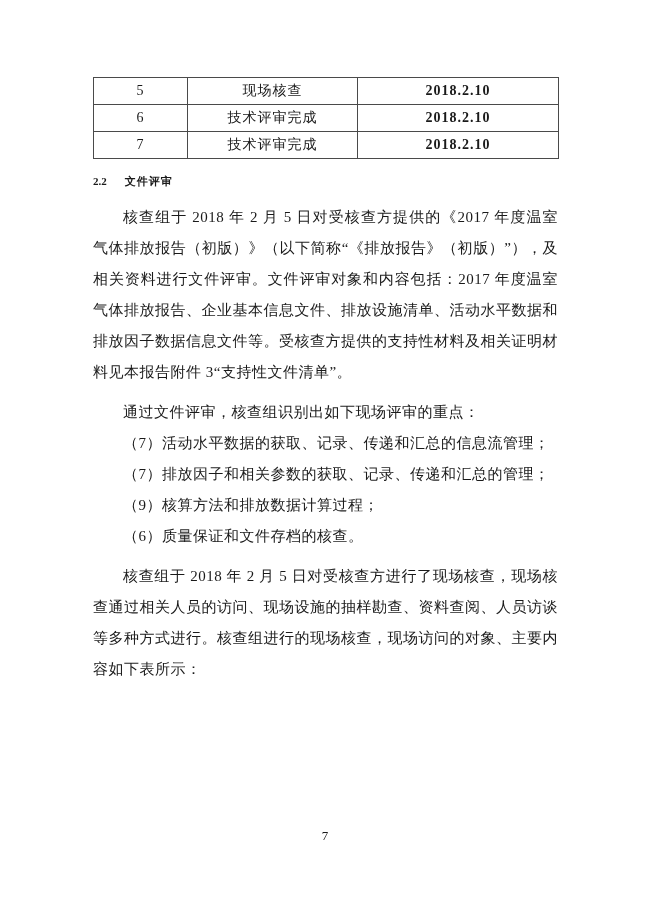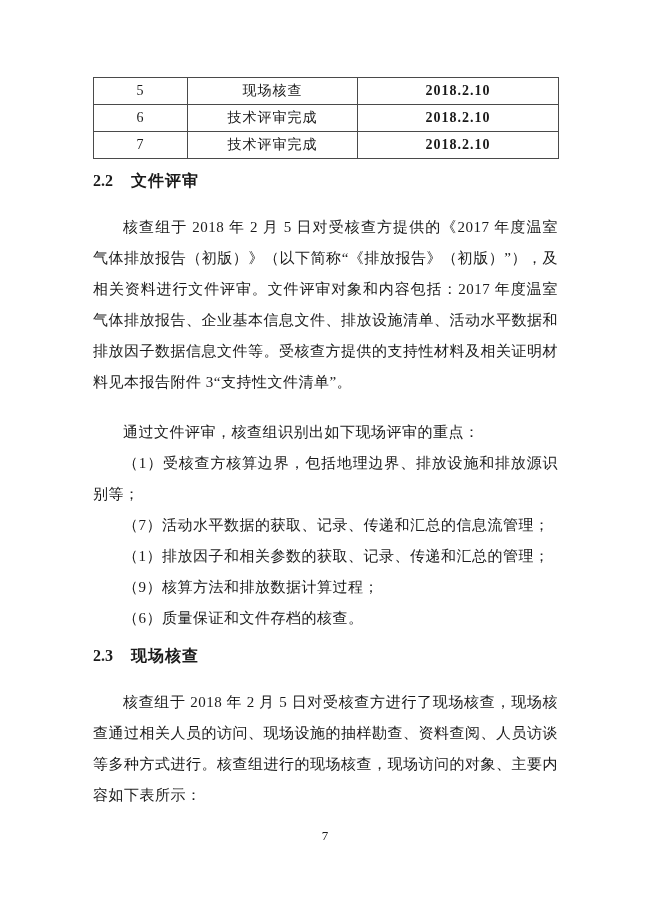--- a/index.html
+++ b/index.html
@@ -38,32 +38,32 @@
     padding: 0;
     letter-spacing: 1px;
   }
   col.c-no   { width: 94px; }
   col.c-act  { width: 170px; }
   col.c-date { width: 201px; }
   td.date-cell { letter-spacing: 0.5px; font-weight: bold; }
   
   .sec-heading {
     margin: 10px 0 6px 0;
-    font-size: 16px;
+    font-size: 11px;
     font-weight: bold;
     line-height: 24px;
     letter-spacing: 1px;
   }
   .sec-heading .sec-num {
     letter-spacing: 0;
     margin-right: 18px;
   }
   
   .para {
-    margin: 19px 0 0 0;
+    margin: 9px 0 0 0;
     font-size: 15px;
     line-height: 31px;
     text-align: justify;
     text-justify: inter-character;
     text-indent: 2em;
     letter-spacing: 0.5px;
     word-break: break-all;
   }
   .list-para {
     margin: 0;
@@ -110,28 +110,24 @@
       </tbody>
     </table>
 
     <h2 class="sec-heading">
       <span class="sec-num">2.2</span><span>文件评审</span>
     </h2>
 
     <p class="para">核查组于 2018 年 2 月 5 日对受核查方提供的《2017 年度温室气体排放报告（初版）》（以下简称“《排放报告》（初版）”），及相关资料进行文件评审。文件评审对象和内容包括：2017 年度温室气体排放报告、企业基本信息文件、排放设施清单、活动水平数据和排放因子数据信息文件等。受核查方提供的支持性材料及相关证明材料见本报告附件 3“支持性文件清单”。</p>
     <p class="para">通过文件评审，核查组识别出如下现场评审的重点：</p>
 
-    <p class="para list-para">（1）受核查方核算边界，包括地理边界、排放设施和排放源识别等；</p>
     <p class="para list-para">（7）活动水平数据的获取、记录、传递和汇总的信息流管理；</p>
-    <p class="para list-para">（1）排放因子和相关参数的获取、记录、传递和汇总的管理；</p>
+    <p class="para list-para">（7）排放因子和相关参数的获取、记录、传递和汇总的管理；</p>
     <p class="para list-para">（9）核算方法和排放数据计算过程；</p>
     <p class="para list-para">（6）质量保证和文件存档的核查。</p>
 
-    <h2 class="sec-heading">
-      <span class="sec-num">2.3</span><span>现场核查</span>
-    </h2>
 
     <p class="para">核查组于 2018 年 2 月 5 日对受核查方进行了现场核查，现场核查通过相关人员的访问、现场设施的抽样勘查、资料查阅、人员访谈等多种方式进行。核查组进行的现场核查，现场访问的对象、主要内容如下表所示：</p>
 
   </div>
 
   <div class="page-footer">7</div>
 </div>
 
 </body></html>

